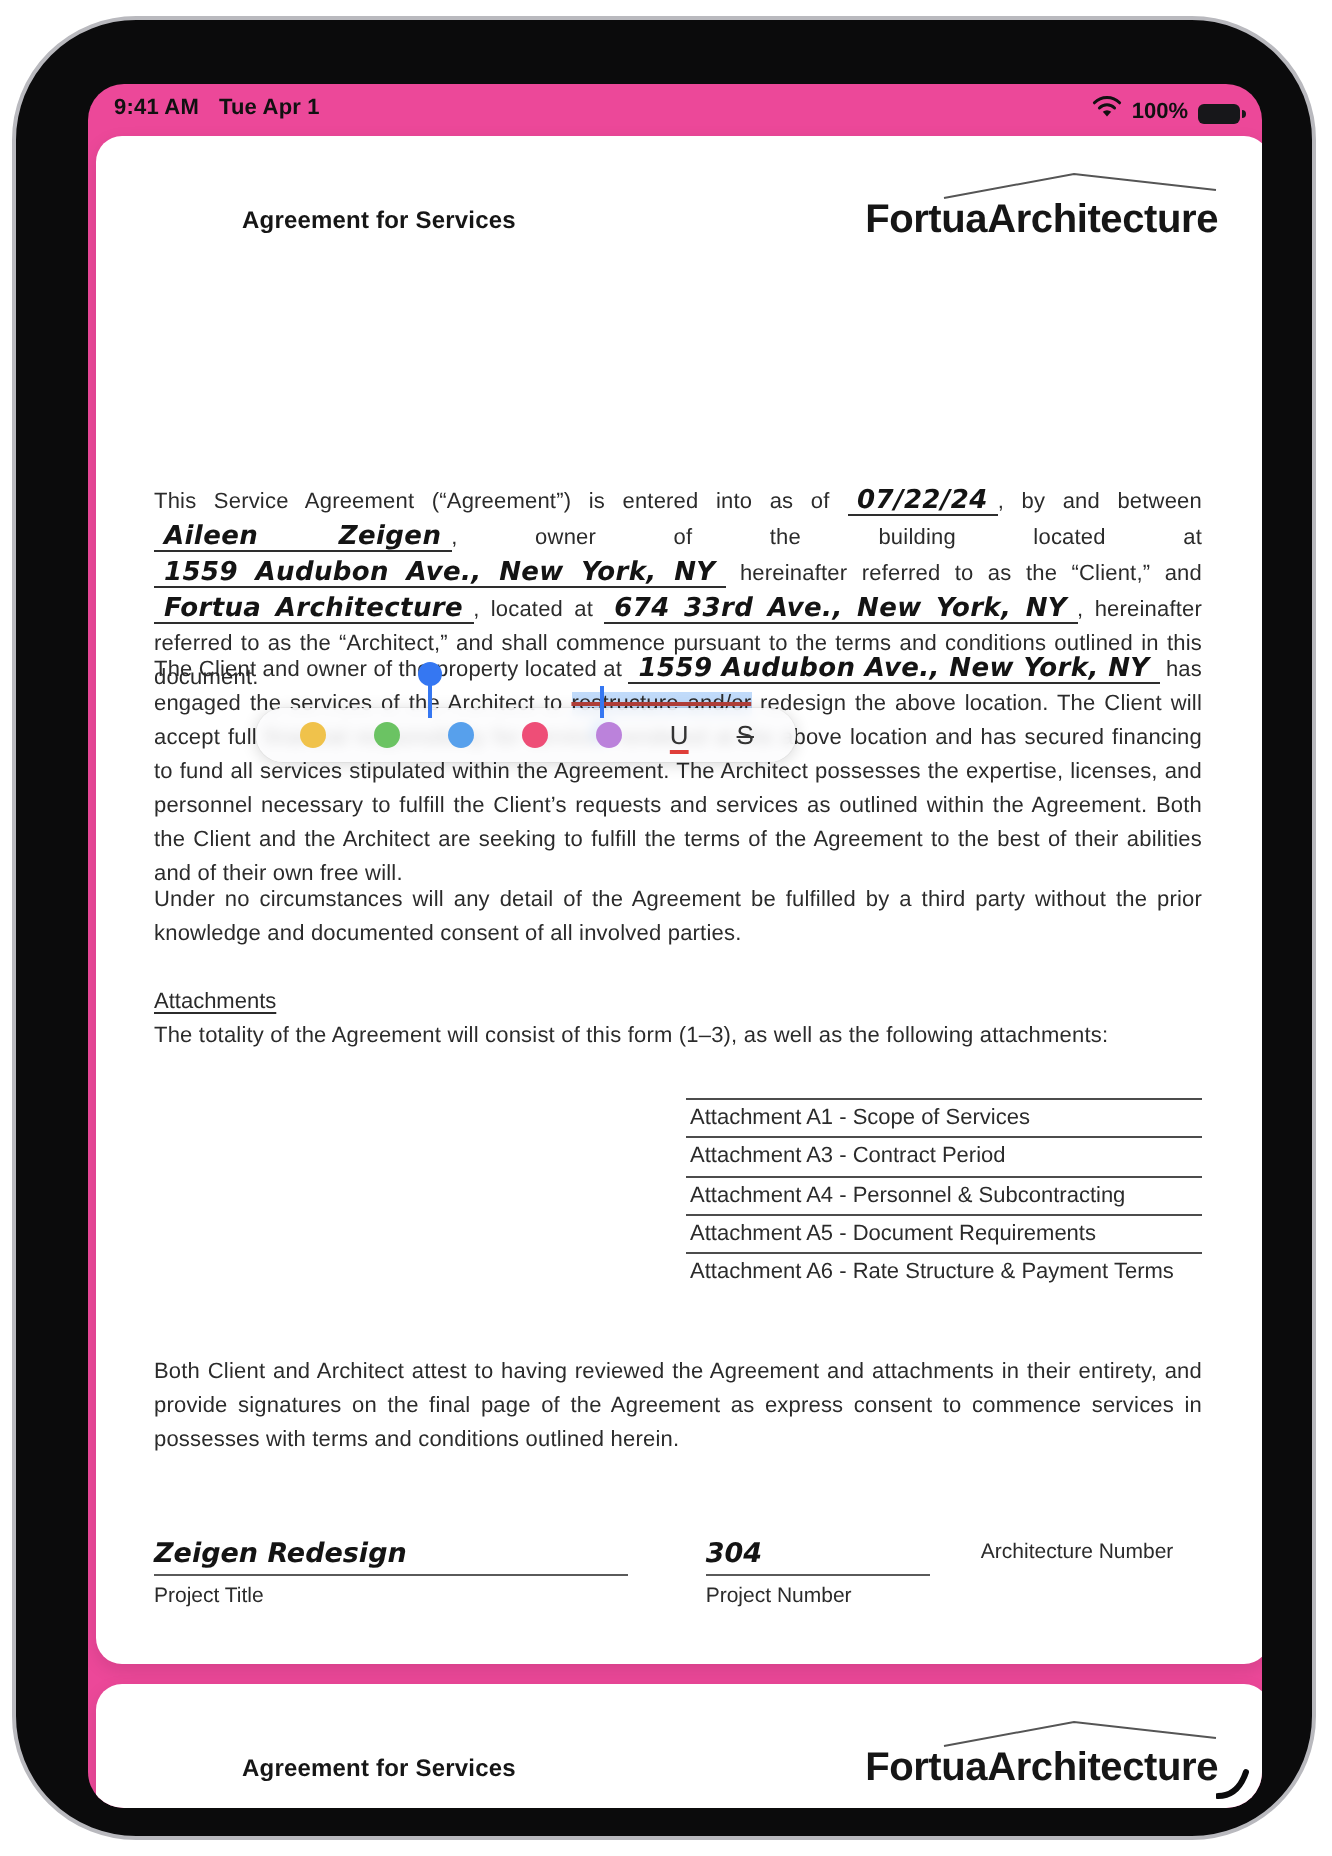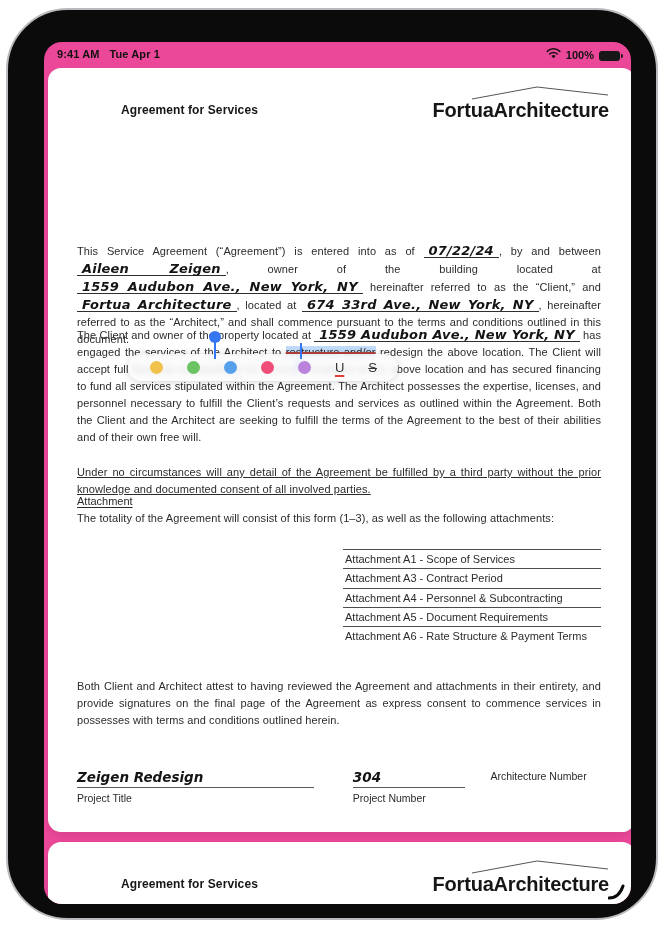--- a/index.html
+++ b/index.html
@@ -29,21 +29,21 @@
   .page2 { top:800px; height:110px; }
 
   .doc-title { position:absolute; left:29px; top:35px; font-size:12px; font-weight:700;
                color:#161616; letter-spacing:.1px;margin-left:44px; }
   .logo { position:absolute; right:26px; top:17px; text-align:right; }
   .logo-roof { display:block; margin-left:auto; }
   .logo-name { font-size:20px; font-weight:600; color:#161616; letter-spacing:-.2px; margin-top:-1px; }
 
   .para { position:absolute; left:29px; width:524px; font-size:11px; line-height:17px;
           color:#2b2b2b; text-align:justify; letter-spacing:.1px; }
-  .p1 { top:174px; } .p2 { top:258px; } .p3 { top:396px;text-decoration:underline; } .p4 { top:610px; text-align:justify; }
+  .p1 { top:174px; } .p2 { top:258px; } .p3 { top:374px; } .p4 { top:610px; text-align:justify; }
 
   .blank { border-bottom:1.2px solid #2e2e2e; padding:0 5px; white-space:nowrap; }
   .seg-h { font-size:13px; line-height:17px; font-weight:700; font-style:italic;
            font-family:"DejaVu Sans", sans-serif; color:#141414; letter-spacing:.2px; }
   .seg-sel { background:rgba(108,170,243,.42);
              text-decoration:line-through; text-decoration-color:#b5403a; text-decoration-thickness:1.5px; }
 
   .attach-heading { position:absolute; left:29px; top:427px; font-size:11px; color:#2b2b2b;
                     text-decoration:underline; text-underline-offset:2px; }
   .attach-intro { position:absolute; left:29px; top:444px; font-size:11px; color:#2b2b2b; letter-spacing:.1px; }
@@ -114,21 +114,21 @@
           </svg>
           <div class="logo-name">FortuaArchitecture</div>
         </div>
 
         <div class="para p1"><span class="seg-t">This Service Agreement (“Agreement”) is entered into as of </span><span class="blank"><span class="seg-h">07/22/24</span></span><span class="seg-t">, by and between </span><span class="blank"><span class="seg-h">Aileen Zeigen</span></span><span class="seg-t">, owner of the building located at </span><span class="blank"><span class="seg-h">1559 Audubon Ave., New York, NY</span></span><span class="seg-t"> hereinafter referred to as the “Client,” and </span><span class="blank"><span class="seg-h">Fortua Architecture</span></span><span class="seg-t">, located at </span><span class="blank"><span class="seg-h">674 33rd Ave., New York, NY</span></span><span class="seg-t">, hereinafter referred to as the “Architect,” and shall commence pursuant to the terms and conditions outlined in this document.</span></div>
 
         <div class="para p2"><span class="seg-t">The Client and owner of the property located at </span><span class="blank"><span class="seg-h">1559 Audubon Ave., New York, NY</span></span><span class="seg-t"> has engaged the services of the Architect to </span><span class="seg-sel">restructure and/or</span><span class="seg-t"> redesign the above location. The Client will accept full financial responsibility for services rendered at the above location and has secured financing to fund all services stipulated within the Agreement. The Architect possesses the expertise, licenses, and personnel necessary to fulfill the Client’s requests and services as outlined within the Agreement. Both the Client and the Architect are seeking to fulfill the terms of the Agreement to the best of their abilities and of their own free will.</span></div>
 
         <div class="para p3">Under no circumstances will any detail of the Agreement be fulfilled by a third party without the prior knowledge and documented consent of all involved parties.</div>
 
-        <div class="attach-heading">Attachment</div>
+        <div class="attach-heading">Attachments</div>
         <div class="attach-intro">The totality of the Agreement will consist of this form (1–3), as well as the following attachments:</div>
 
         <div class="attach-table">
           <div class="attach-row">Attachment A1 - Scope of Services</div>
           <div class="attach-row">Attachment A3 - Contract Period</div>
           <div class="attach-row">Attachment A4 - Personnel &amp; Subcontracting</div>
           <div class="attach-row">Attachment A5 - Document Requirements</div>
           <div class="attach-row">Attachment A6 - Rate Structure &amp; Payment Terms</div>
         </div>
 

